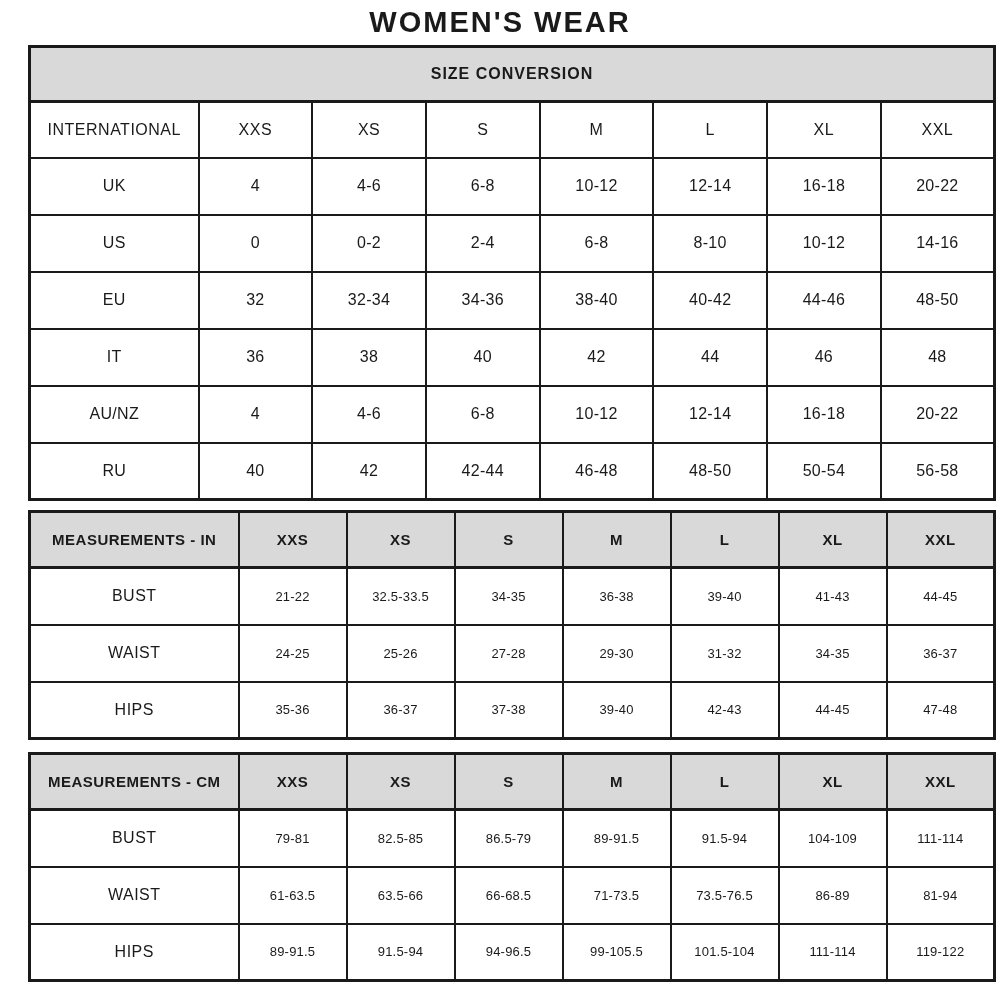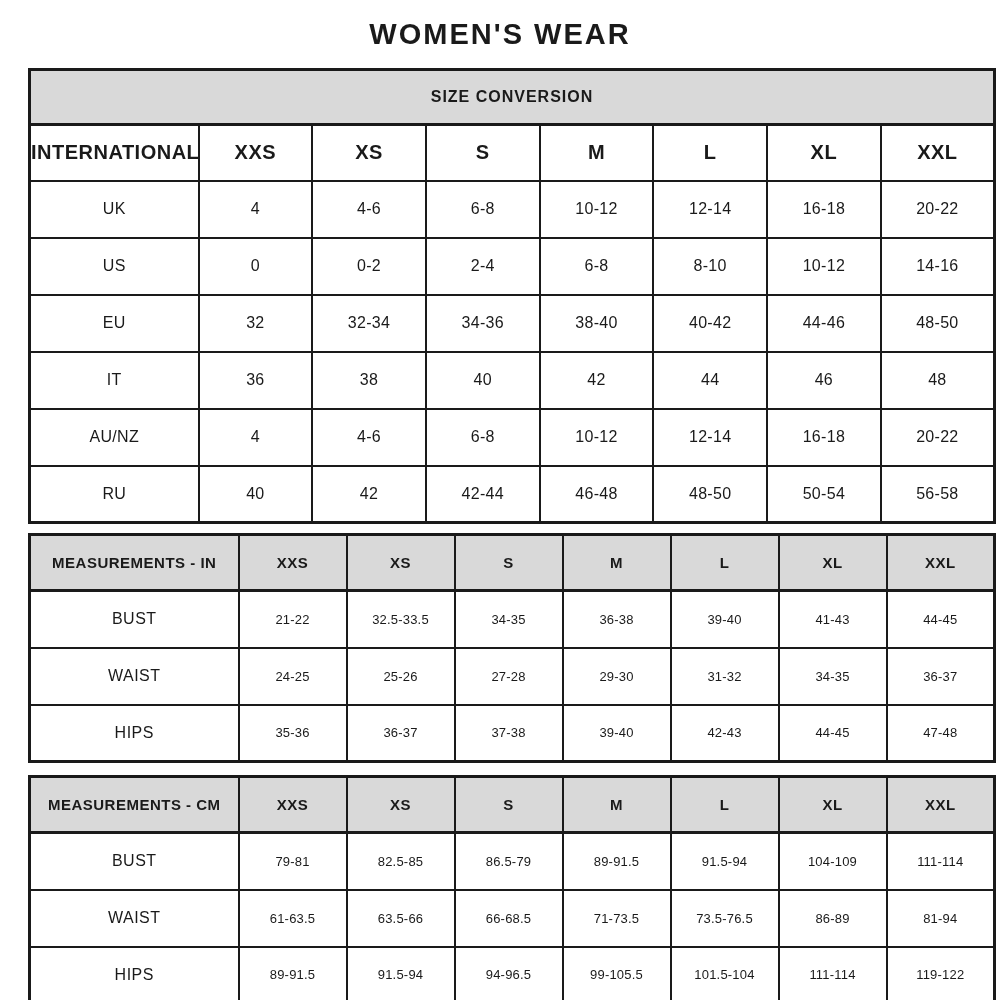--- a/index.html
+++ b/index.html
@@ -4,21 +4,21 @@
 <style>
   * { box-sizing: border-box; margin: 0; padding: 0; }
   html, body {
     width: 1000px; height: 1000px;
     background: var(--background, #ffffff);
     font-family: "Liberation Sans", sans-serif;
     color: var(--text, #1a1a1a);
   }
   .page { width: 1000px; padding: 0 28px; }
   .title-wrap {
-    height: 68px;
+    height: 45px;
     display: flex; align-items: center; justify-content: center;
   }
   .page-title {
     font-size: 29px; font-weight: bold; letter-spacing: 2px;
     text-align: center; white-space: nowrap;
   }
   table {
     border-collapse: collapse;
     width: 968px;
     table-layout: fixed;
@@ -28,21 +28,21 @@
     border: 2px solid var(--border, #1a1a1a);
     text-align: center; vertical-align: middle;
     overflow: hidden; white-space: nowrap;
   }
   
   .t-size .banner-cell {
     background: var(--header-bg, #d9d9d9);
     height: 55px; font-size: 16px; font-weight: bold; letter-spacing: 1px;
     border-bottom: 3px solid var(--border, #1a1a1a);
   }
-  .t-size .head-row td { height: 56px; font-size: 20px; font-weight: bold; letter-spacing: .5px; }
+  .t-size .head-row td { height: 56px; font-size: 16px; font-weight: normal; letter-spacing: .5px; }
   .t-size tbody td { height: 57px; font-size: 16px; letter-spacing: .3px; }
   
   .t-meas { margin-top: 9px; }
   .t-meas2 { margin-top: 12px; }
   .t-meas thead td, .t-meas2 thead td {
     background: var(--header-bg, #d9d9d9);
     height: 56px; font-size: 15px; font-weight: bold; letter-spacing: .5px;
     border-bottom: 3px solid var(--border, #1a1a1a);
   }
   .t-meas tbody td, .t-meas2 tbody td { height: 57px; font-size: 13px; letter-spacing: .2px; }

